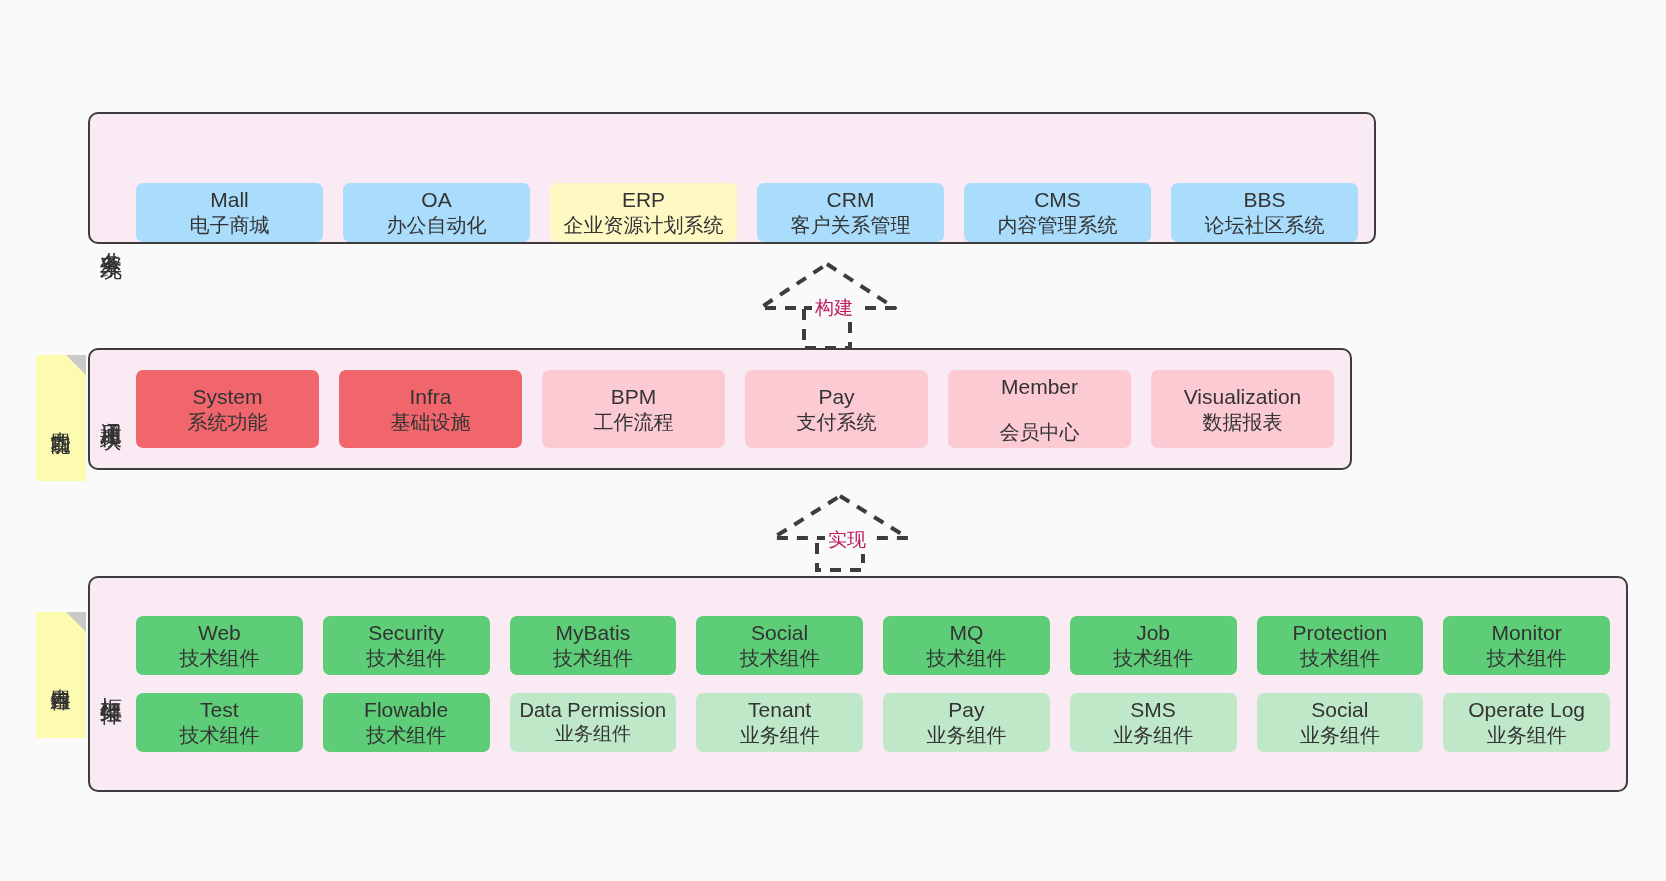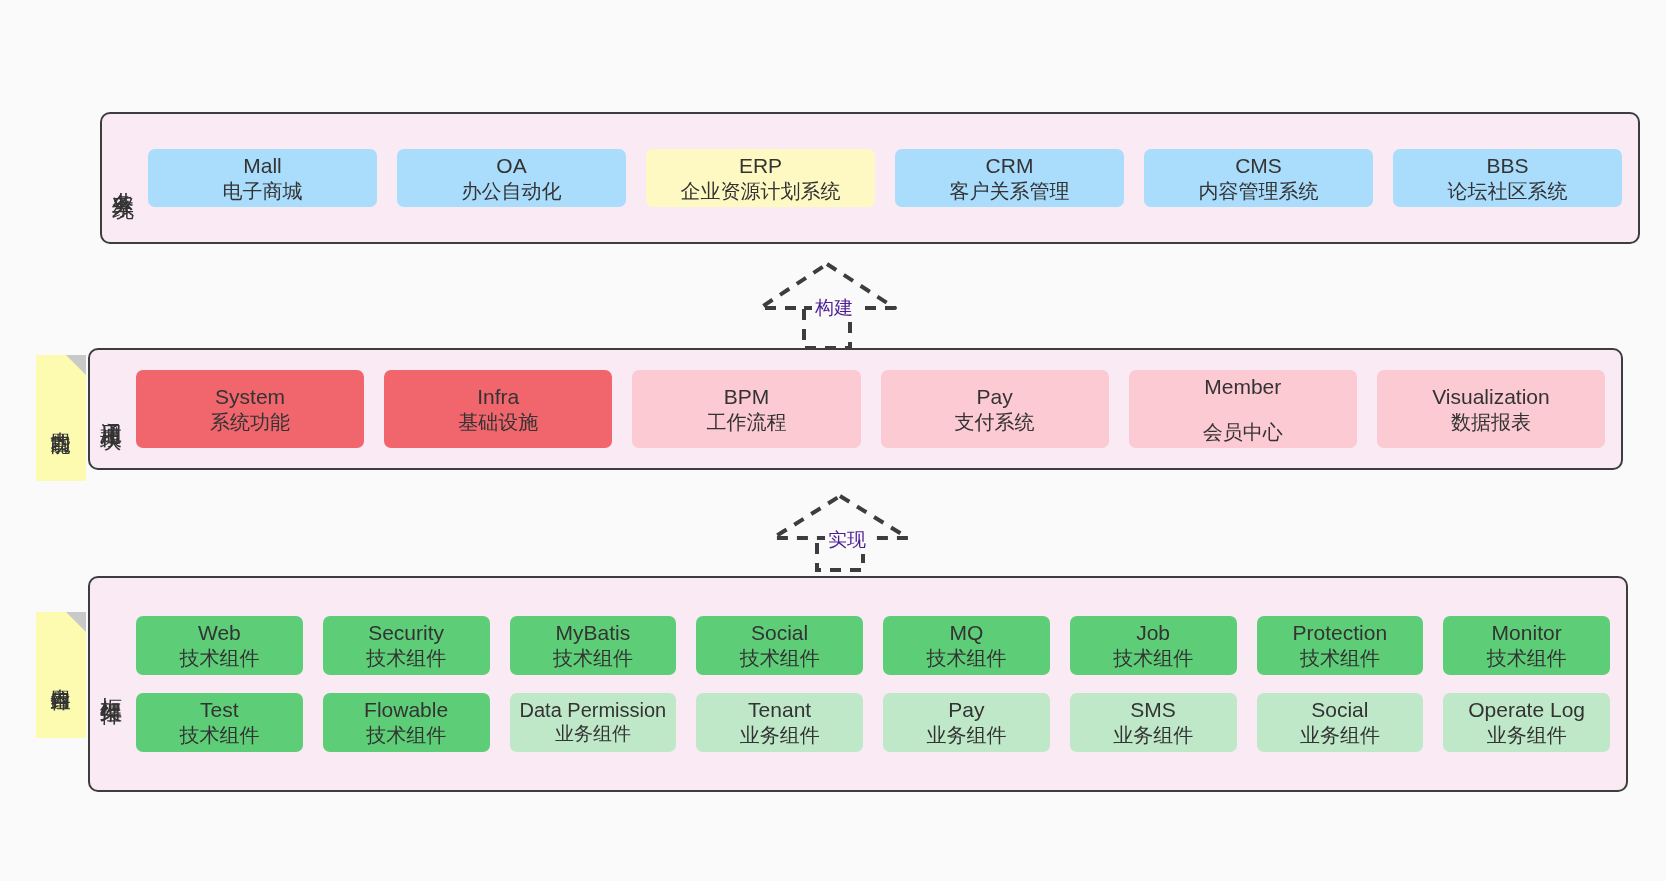--- a/index.html
+++ b/index.html
@@ -91,33 +91,33 @@
     border-left:20px solid transparent;
     border-top:20px solid #c9c9c9;
   }
 
   
   .arrow{position:absolute;}
   .arrow svg{display:block;overflow:visible;}
   .arrow-label{
     position:absolute;
     font-size:19px;
-    color:#4c1d95;
+    color:#be185d;
     background:#fafafa;
     padding:1px 3px;
     white-space:nowrap;
     user-select:none;
   }
 </style>
 </head>
 <body>
 
 <div id="stage">
 
-  <div class="layer" id="layer-0" style="left:100px;top:112px;width:1540px;height:132px;">
+  <div class="layer" id="layer-0" style="left:88px;top:112px;width:1288px;height:132px;align-items:flex-end;">
     <div class="layer-label">业务系统</div>
     <div class="layer-body">
         <div class="row">
           <div class="cell" style="background: rgb(170, 220, 252);">
             <div class="en">Mall</div>
             <div class="cn">电子商城</div>
           </div>
           <div class="cell" style="background: rgb(170, 220, 252);">
             <div class="en">OA</div>
             <div class="cn">办公自动化</div>
@@ -143,21 +143,21 @@
   </div>
 
   <div class="arrow" style="left:755px;top:258px;width:150px;height:92px;">
     <svg width="150" height="92" viewBox="0 0 150 92">
       <polygon points="72,6 140,50 5,50" fill="#fafafa" stroke="#3d3d3d" stroke-width="4" stroke-dasharray="11,9" stroke-linejoin="round"></polygon>
       <rect x="49" y="50" width="46" height="40" fill="none" stroke="#3d3d3d" stroke-width="4" stroke-dasharray="11,9"></rect>
     </svg>
     <div class="arrow-label" style="left:57px;top:36px;">构建</div>
   </div>
 
-  <div class="layer" id="layer-1" style="left:88px;top:348px;width:1535px;height:122px;">
+  <div class="layer" id="layer-1" style="left:88px;top:348px;width:1264px;height:122px;">
     <div class="layer-label">通用模块</div>
     <div class="layer-body">
         <div class="row">
           <div class="cell" style="background: rgb(241, 102, 109);">
             <div class="en">System</div>
             <div class="cn">系统功能</div>
           </div>
           <div class="cell" style="background: rgb(241, 102, 109);">
             <div class="en">Infra</div>
             <div class="cn">基础设施</div>

